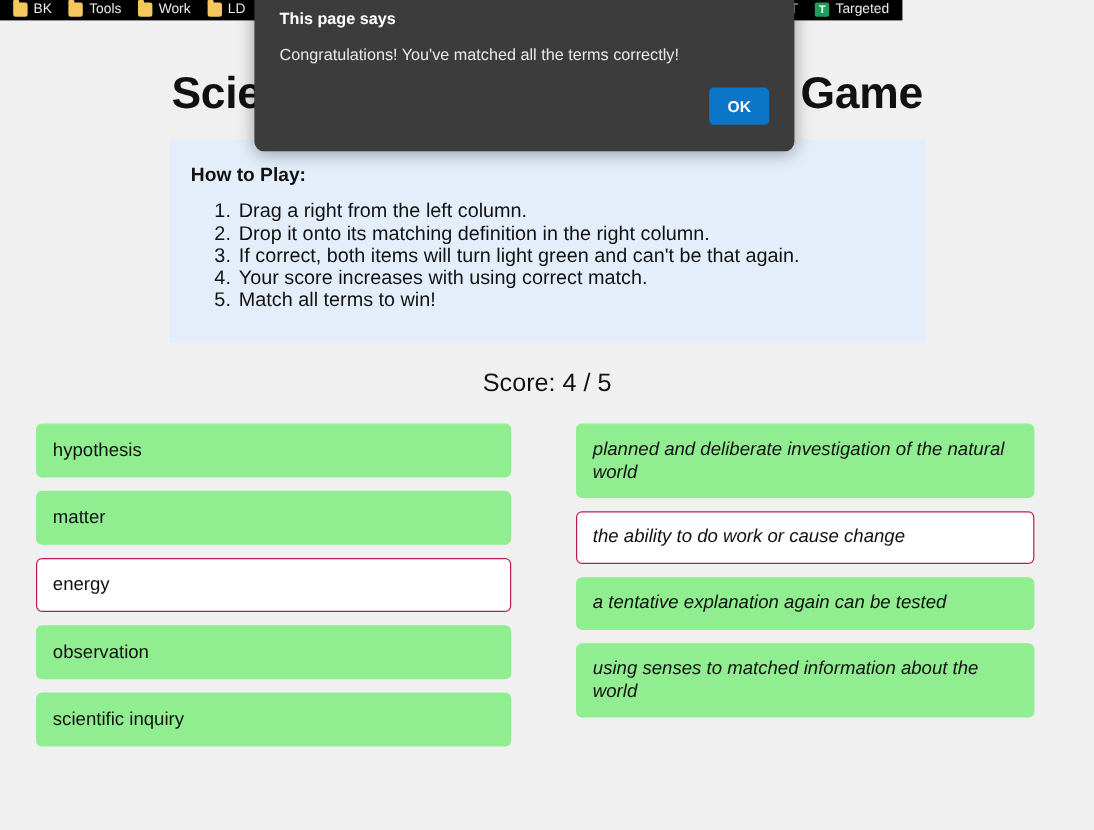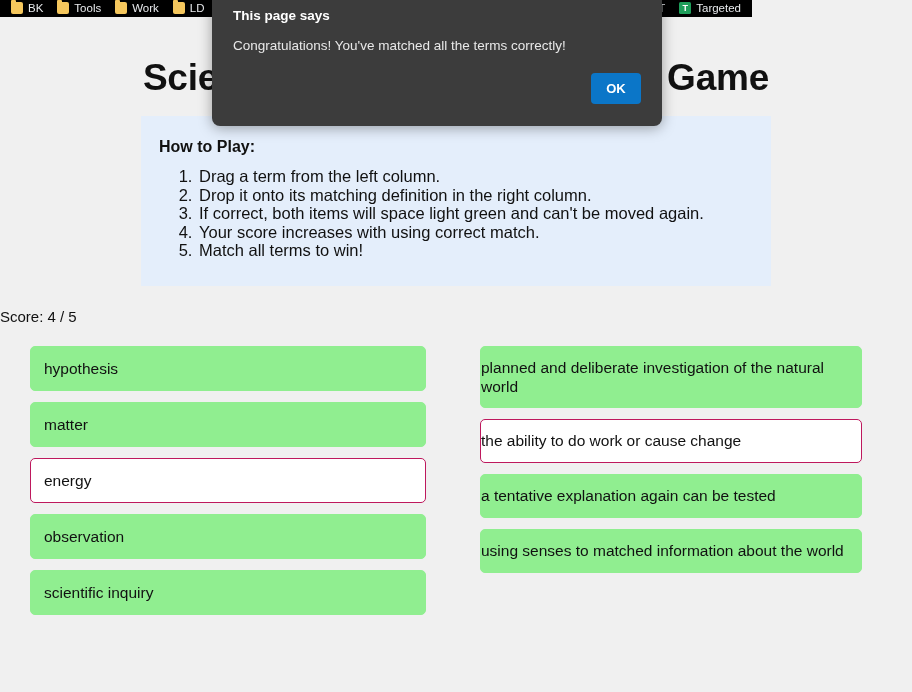--- a/index.html
+++ b/index.html
@@ -109,22 +109,22 @@
   .howto-list {
     margin: 11px 0 0 0;
     padding-left: 56px;
     font-size: 16.5px;
     line-height: 18.5px;
     color: #111;
   }
   .howto-list li { margin: 0; padding: 0 0 0 2px; }
 
   .score {
-    text-align: left;
-    font-size: 15px;
+    text-align: center;
+    font-size: 21px;
     color: #111;
     margin: 22px 0 0 0;
   }
 
   .columns {
     display: flex;
     margin-top: 21px;
     padding: 0 30px;
     box-sizing: border-box;
     width: 912px;
@@ -142,21 +142,21 @@
     line-height: 19px;
     color: #111;
     padding: 12px 13px;
     margin-bottom: 11px;
     min-height: 44px;
   }
   .item.matched {
     background: #90ee90;
     border-color: #90ee90;
   }
-  .col-right .item { padding: 11px 0; margin-bottom: 11px; }
+  .col-right .item { padding: 11px 13px; margin-bottom: 11px; font-style: italic; }
 
   
   .dialog {
     position: absolute;
     left: 212px;
     top: -8px;
     width: 450px;
     background: #3c3c3c;
     border-radius: 8px;
     box-shadow: 0 2px 14px rgba(0,0,0,0.35);
@@ -235,23 +235,23 @@
   </div>
 </div>
 
 <div class="page">
 
   <h1 class="page-title">Science Vocabulary Matching Game</h1>
 
   <div class="howto">
     <div class="howto-title">How to Play:</div>
     <ol class="howto-list">
-      <li>Drag a term from the left column.</li>
+      <li>Drag a right from the left column.</li>
       <li>Drop it onto its matching definition in the right column.</li>
-      <li>If correct, both items will space light green and can't be moved again.</li>
+      <li>If correct, both items will turn light green and can't be that again.</li>
       <li>Your score increases with using correct match.</li>
       <li>Match all terms to win!</li>
     </ol>
   </div>
 
   <div class="score">Score: 4 / 5</div>
 
   <div class="columns">
 
     <div class="col">

